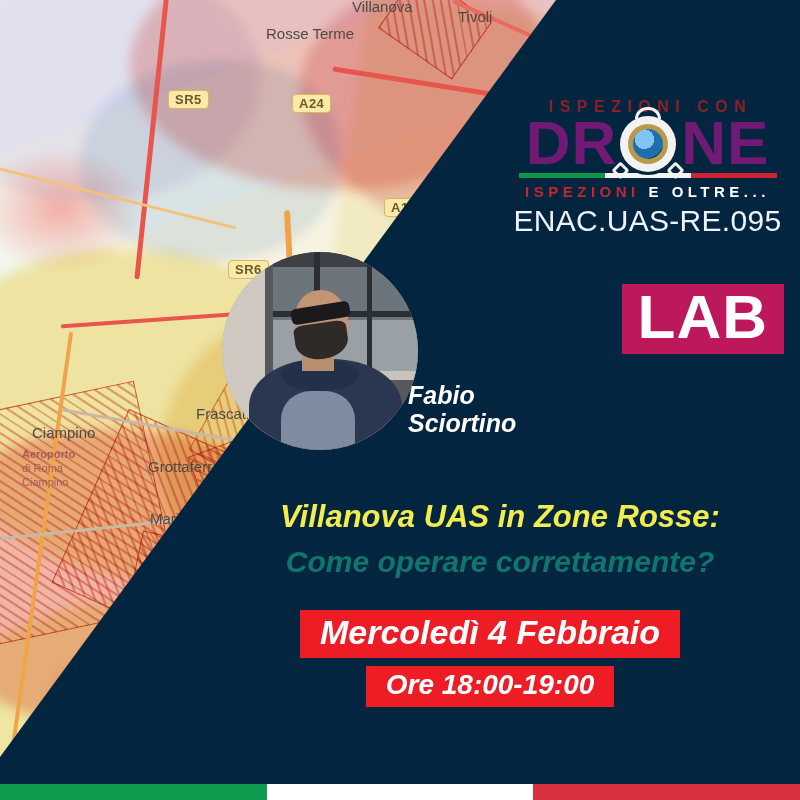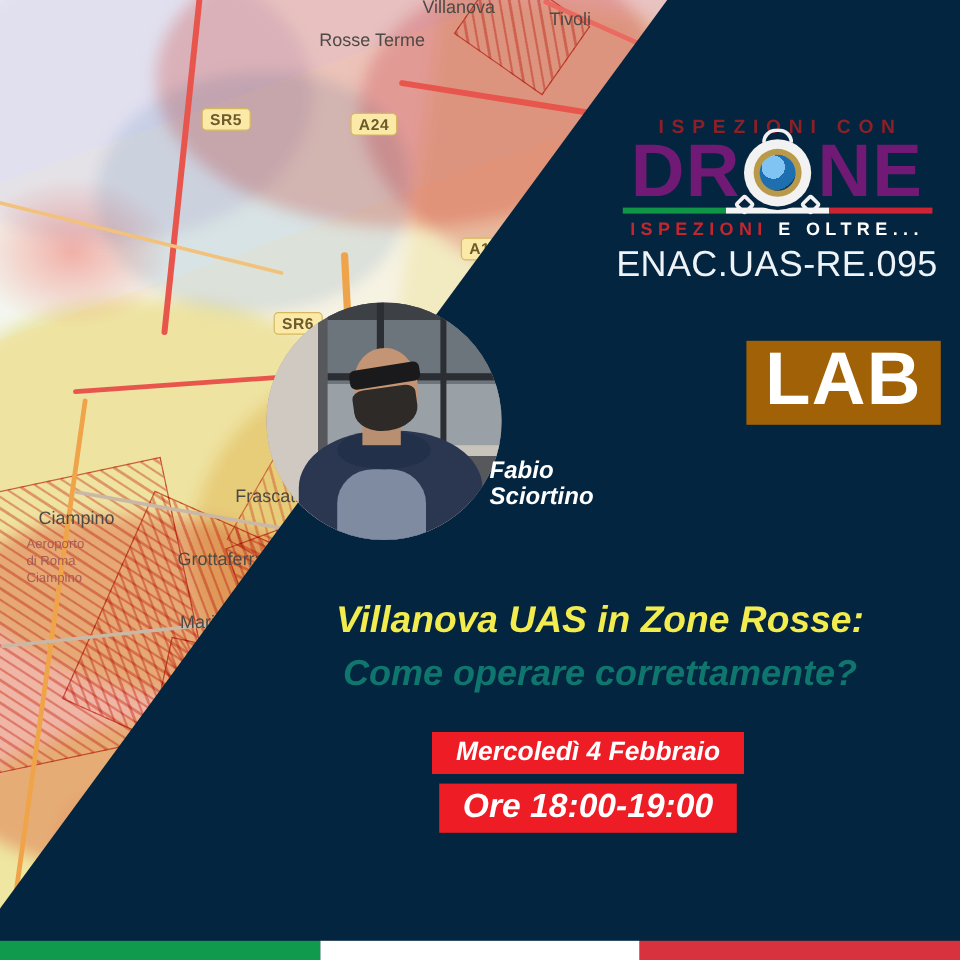--- a/index.html
+++ b/index.html
@@ -95,21 +95,21 @@
   .pt-neck{position:absolute;left:41%;bottom:40%;width:16%;height:12%;background:#b98f72;}
   .pt-head{position:absolute;left:37%;top:19%;width:27%;height:32%;
     background:#c49574;border-radius:48% 48% 42% 42%;transform:rotate(-8deg);}
   .pt-beard{position:absolute;left:37%;top:36%;width:27%;height:18%;
     background:#2e2a28;border-radius:20% 20% 55% 55%;transform:rotate(-8deg);}
   .pt-glass{position:absolute;left:35%;top:27%;width:30%;height:8%;
     background:#1a1a1c;border-radius:5px;transform:rotate(-9deg);}
 
   .person-name{
     position:absolute;left:408px;top:381px;color:#fff;font-style:italic;
-    font-size:20px;line-height:1.12;font-weight:600;white-space:pre-line;
+    font-size:25px;line-height:1.12;font-weight:600;white-space:pre-line;
   }
 
   
   .logo{position:absolute;left:505px;top:98px;width:285px;text-align:center;}
   .logo-top{color:#8d1f27;font-size:16px;letter-spacing:6.5px;font-weight:700;
     margin-left:6px;}
   .logo-word{
     position:relative;color:#701a75;font-size:62px;font-weight:900;line-height:.92;
     letter-spacing:1px;margin-top:-2px;
   }
@@ -132,33 +132,33 @@
   .tricolor i{flex:1;}
   .tc-g{background:#0f9546;}.tc-w{background:#f4f4f4;}.tc-r{background:#cf2333;}
   .logo-sub{margin-top:5px;font-size:15px;letter-spacing:4.5px;font-weight:700;}
   .logo-sub .red{color:#c1272d;}
   .logo-sub .white{color:#fff;}
   .enac{margin-top:4px;color:#eef3f8;font-size:30px;letter-spacing:.3px;font-weight:400;}
 
   
   .webinar{position:absolute;left:448px;top:278px;width:336px;text-align:right;}
   .webinar-main{color:#fff;font-size:62px;font-weight:800;letter-spacing:-1px;line-height:.94;}
-  .lab-box{display:inline-block;background:#a16207;padding:2px 16px 6px;margin-top:6px;}
+  .lab-box{display:inline-block;background:#be185d;padding:2px 16px 6px;margin-top:6px;}
   .lab-box span{color:#fff;font-size:62px;font-weight:800;letter-spacing:1px;line-height:1;}
 
   
   .title-wrap{position:absolute;left:200px;top:498px;width:600px;text-align:center;}
   .title1{color:#f2ec4f;font-size:31px;font-style:italic;font-weight:700;line-height:1.25;}
   .title2{color:#0f766e;font-size:30px;font-style:italic;font-weight:600;line-height:1.25;margin-top:6px;}
 
   
   .badges{position:absolute;left:180px;top:610px;width:620px;text-align:center;}
   .badge{display:inline-block;background:#ee1c25;color:#fff;font-style:italic;
     font-weight:600;padding:3px 20px 6px;}
-  .badge.date{font-size:22px;}
+  .badge.date{font-size:34px;}
   .badge.time{font-size:28px;margin-top:8px;}
 
   
   .flag{position:absolute;left:0;bottom:0;width:100%;height:16px;display:flex;}
   .flag i{flex:1;}
   .fg{background:#0f9a4e;}.fw{background:#ffffff;}.fr{background:#d8323f;}
 </style>
 </head>
 <body>
 
@@ -203,21 +203,21 @@
 
     <div class="shield" style="left:168px;top:46px;margin-top:44px;">SR5</div>
     <div class="shield" style="left:292px;top:94px;">A24</div>
     <div class="shield" style="left:228px;top:260px;">SR6</div>
     <div class="shield" style="left:384px;top:198px;">A1</div>
 
     <div class="maplabel" style="left:352px;top:-2px;">Villanova</div>
     <div class="maplabel" style="left:458px;top:8px;">Tivoli</div>
     <div class="maplabel" style="left:266px;top:25px;">Rosse Terme</div>
     <div class="maplabel" style="left:32px;top:424px;">Ciampino</div>
-    <div class="maplabel sm" style="left:22px;top:448px;">Aeroporto</div>
+    <div class="maplabel sm" style="left:22px;top:448px;font-weight:bold;">Aeroporto</div>
     <div class="maplabel sm" style="left:22px;top:462px;">di Roma</div>
     <div class="maplabel sm" style="left:22px;top:476px;">Ciampino</div>
     <div class="maplabel" style="left:196px;top:405px;">Frascati</div>
     <div class="maplabel" style="left:148px;top:458px;">Grottaferrata</div>
     <div class="maplabel" style="left:150px;top:510px;">Marino</div>
   </div>
 
   <div class="navy"></div>
 
   <div class="portrait">

